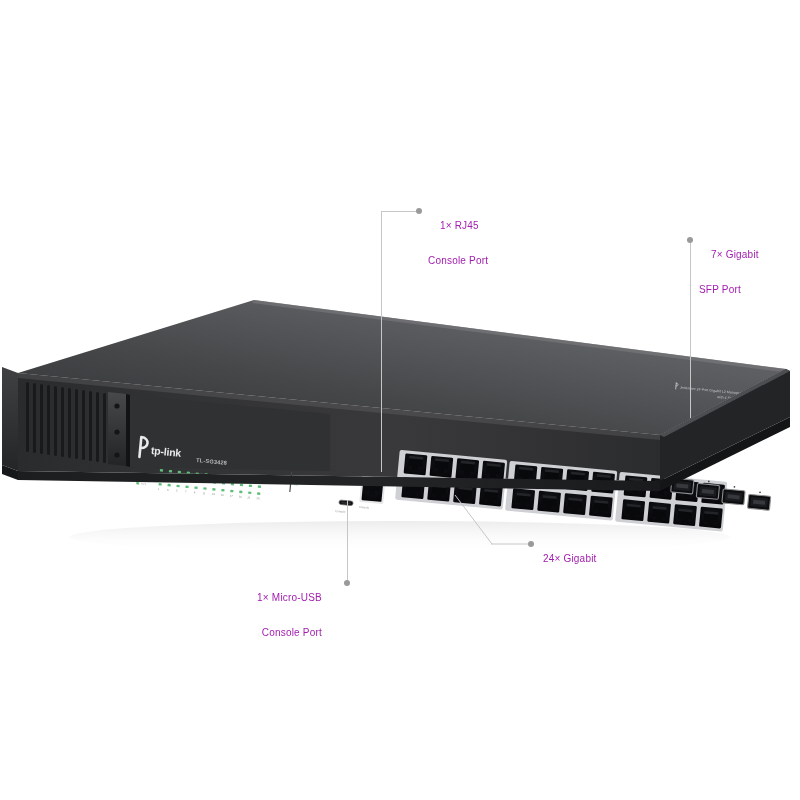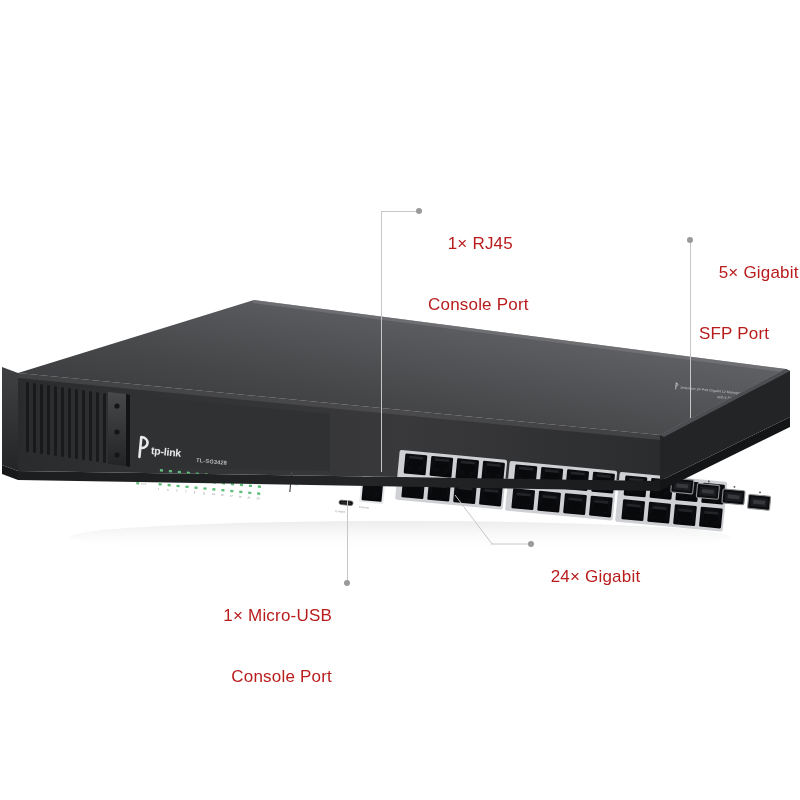--- a/index.html
+++ b/index.html
@@ -16,22 +16,22 @@
     position: relative;
     width: 800px;
     height: 800px;
     background: #ffffff;
     overflow: hidden;
   }
 
   
   .callout {
     position: absolute;
-    color: #b91c1c;
-    font-size: 17px;
+    color: #a21caf;
+    font-size: 10px;
     line-height: 1.78;
     letter-spacing: 0.2px;
     white-space: pre;
     font-weight: 400;
   }
   .callout .l2 { display: block; }
   .callout.right-align { text-align: right; }
 
   
   .dot {
@@ -469,26 +469,26 @@
 
   <div class="lead v" style="left:347px; top:500px; height:84px;"></div>
   <div class="dot" style="left:344px; top:580px;"></div>
 
   <div class="callout" style="left:428px; top:199px;">
     <span>1× RJ45</span>
     <span class="l2">Console Port</span>
   </div>
 
   <div class="callout" style="left:699px; top:228px;">
-    <span>5× Gigabit</span>
+    <span>7× Gigabit</span>
     <span class="l2">SFP Port</span>
   </div>
 
   <div class="callout" style="left:531px; top:532px;">
     <span>24× Gigabit</span>
   </div>
 
-  <div class="callout right-align" style="left:152px; top:571px; width:180px;">
+  <div class="callout right-align" style="left:142px; top:571px; width:180px;">
     <span>1× Micro-USB</span>
     <span class="l2">Console Port</span>
   </div>
 
 </div>
 
 </body></html>

